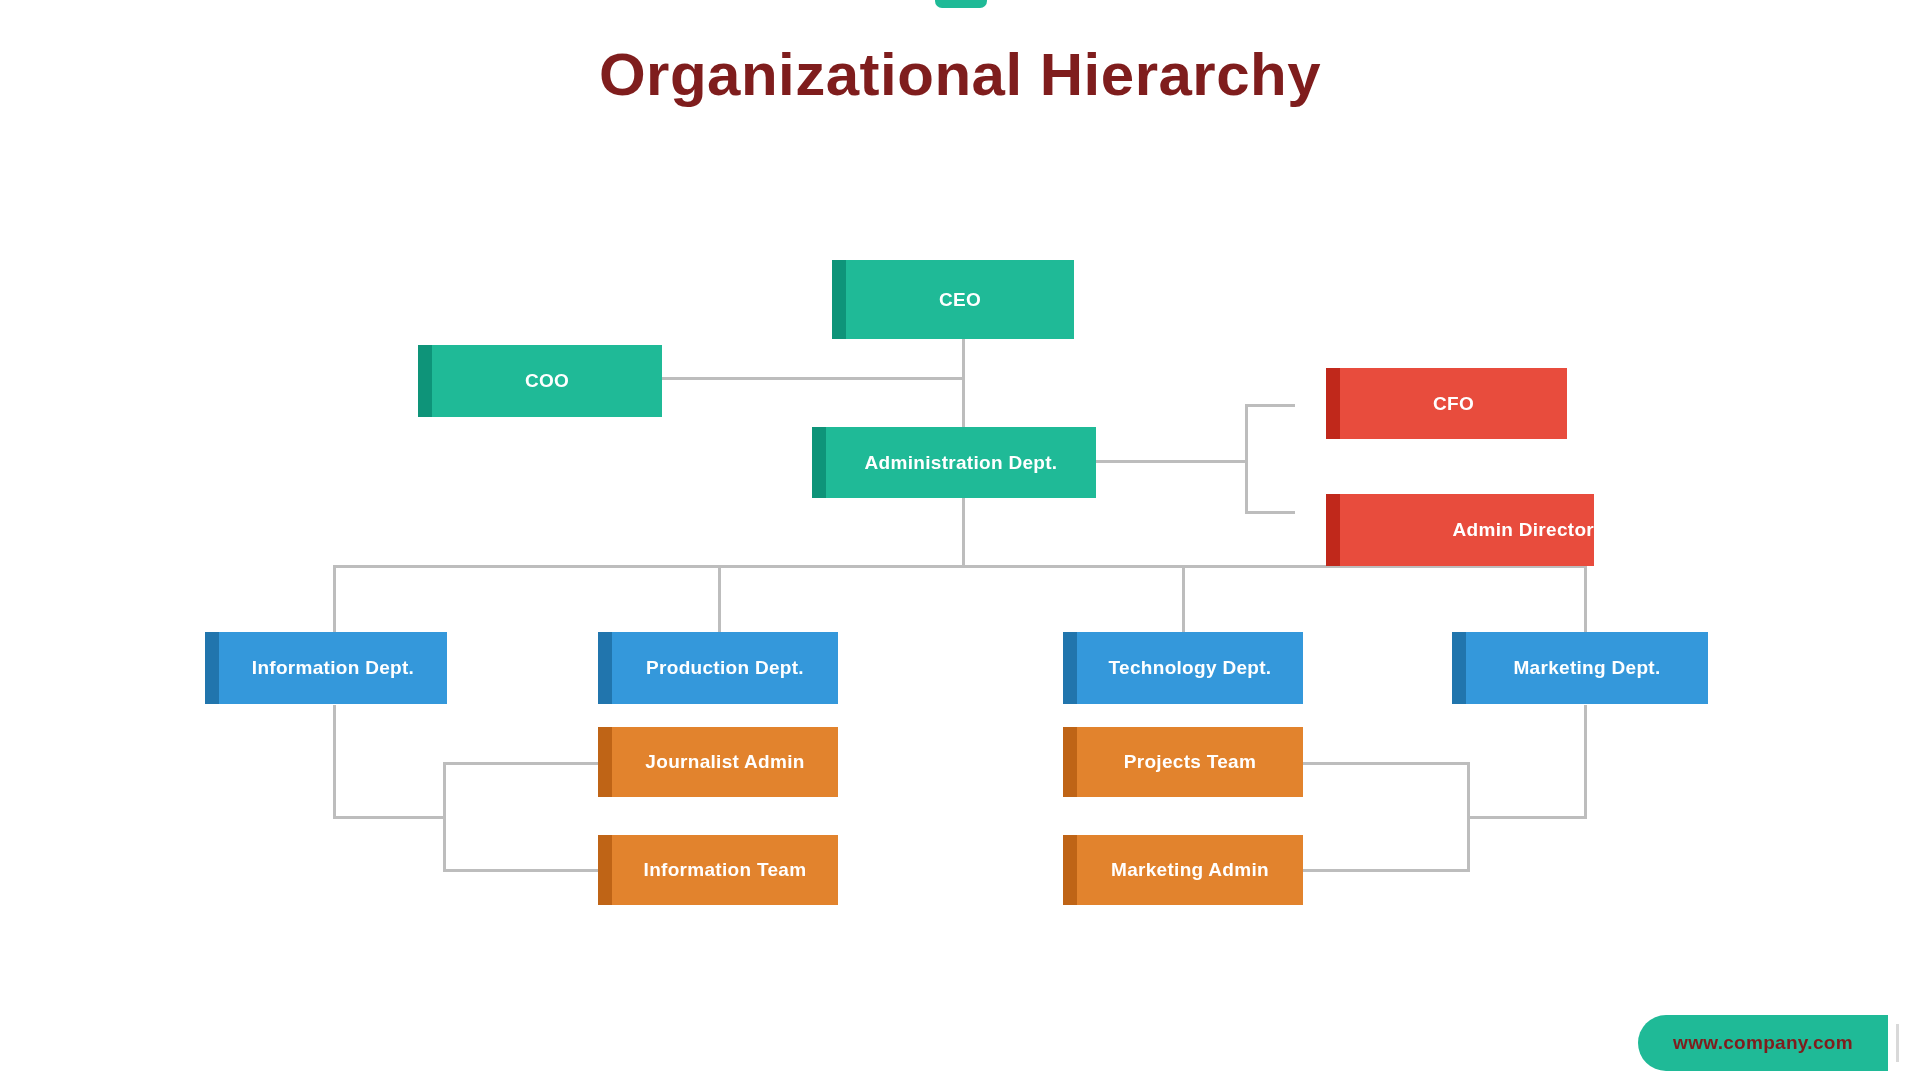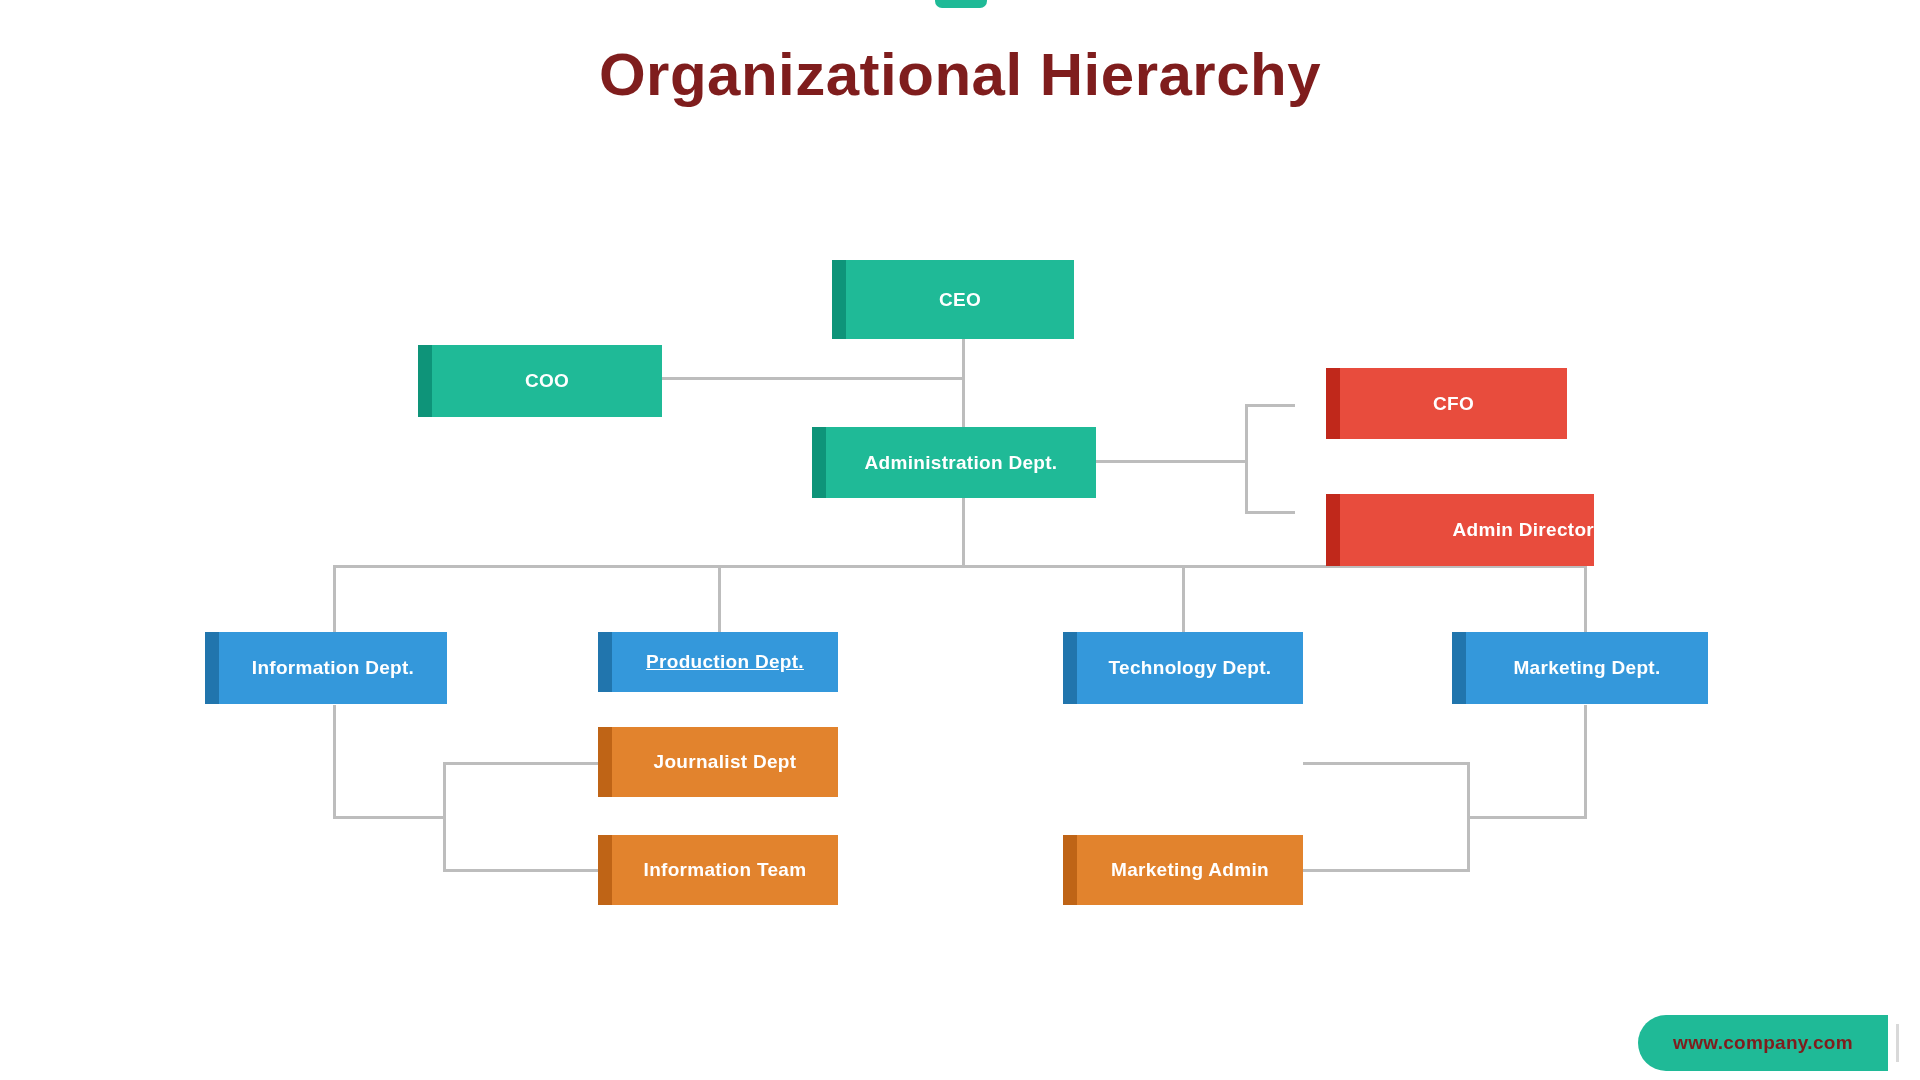--- a/index.html
+++ b/index.html
@@ -184,45 +184,49 @@
   <div class="node red" style="left:1294px; top:494px; width:268px; height:72px;justify-content:flex-end;">
     <span class="accent"></span>
     <span class="label">Admin Director</span>
   </div>
 
   <div class="node blue" style="left:205px; top:632px; width:242px; height:72px;">
     <span class="accent"></span>
     <span class="label">Information Dept.</span>
   </div>
 
-  <div class="node blue" style="left:598px; top:632px; width:240px; height:60px;text-decoration:underline;">
+  <div class="node blue" style="left:598px; top:632px; width:240px; height:72px;">
     <span class="accent"></span>
     <span class="label">Production Dept.</span>
   </div>
 
   <div class="node blue" style="left:1063px; top:632px; width:240px; height:72px;">
     <span class="accent"></span>
     <span class="label">Technology Dept.</span>
   </div>
 
   <div class="node blue" style="left:1452px; top:632px; width:256px; height:72px;">
     <span class="accent"></span>
     <span class="label">Marketing Dept.</span>
   </div>
 
   <div class="node orange" style="left:598px; top:727px; width:240px; height:70px;">
     <span class="accent"></span>
-    <span class="label">Journalist Dept</span>
+    <span class="label">Journalist Admin</span>
   </div>
 
   <div class="node orange" style="left:598px; top:835px; width:240px; height:70px;">
     <span class="accent"></span>
     <span class="label">Information Team</span>
   </div>
 
+  <div class="node orange" style="left:1063px; top:727px; width:240px; height:70px;">
+    <span class="accent"></span>
+    <span class="label">Projects Team</span>
+  </div>
 
   <div class="node orange" style="left:1063px; top:835px; width:240px; height:70px;">
     <span class="accent"></span>
     <span class="label">Marketing Admin</span>
   </div>
 
   <div class="footer-pill">
     <span class="url">www.company.com</span>
   </div>
   <div class="footer-sep"></div>

